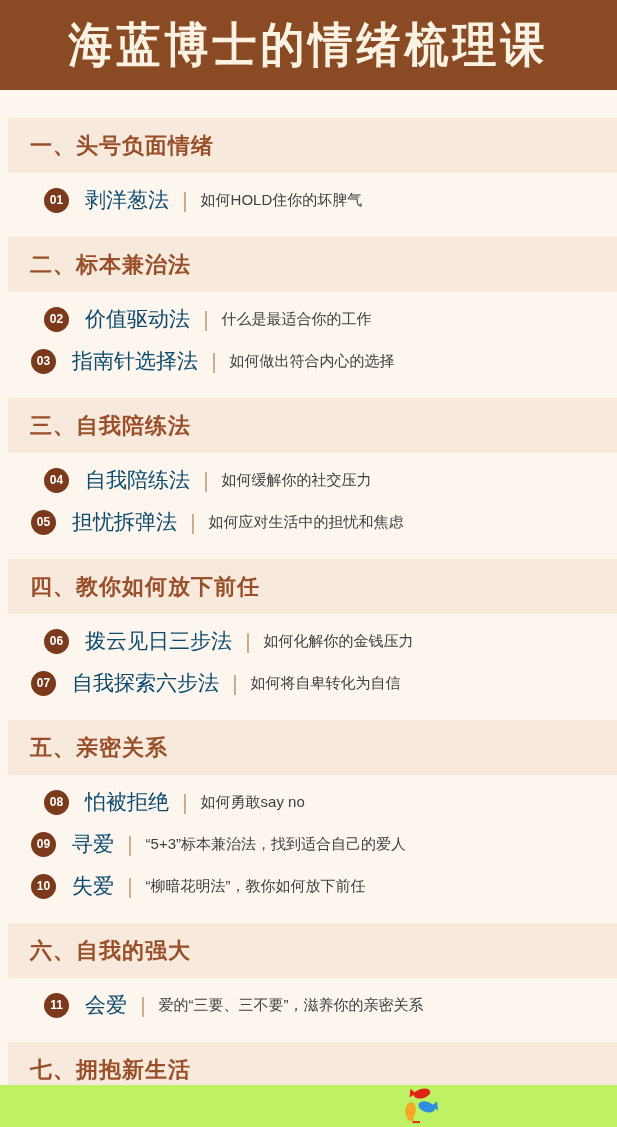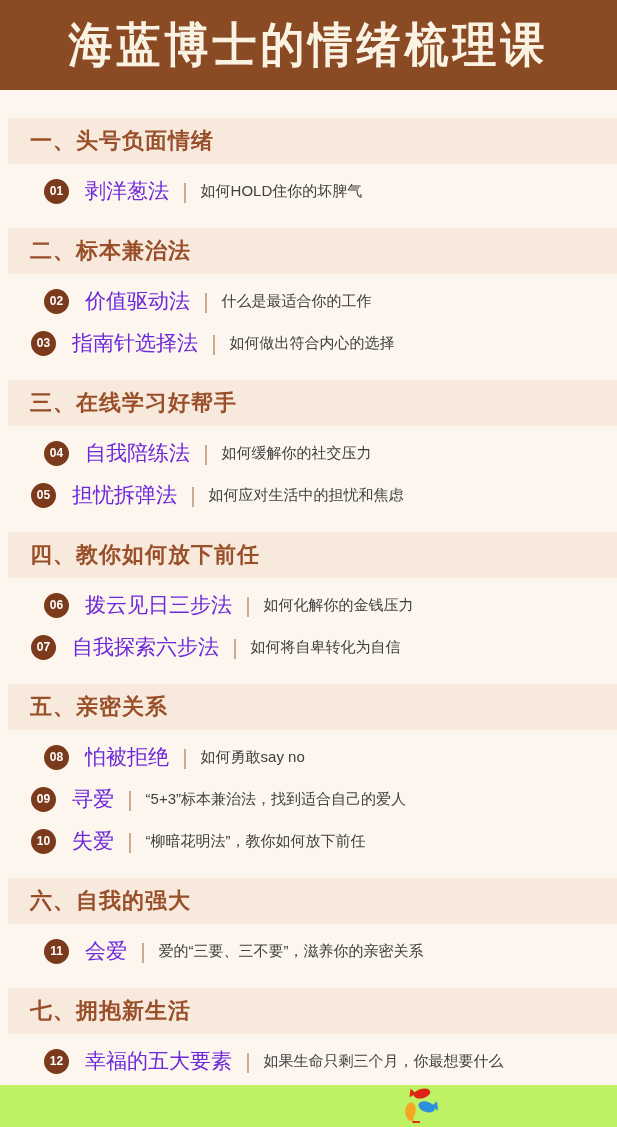--- a/index.html
+++ b/index.html
@@ -27,21 +27,21 @@
     letter-spacing: 4px;
     white-space: nowrap;
     transform: scaleY(1.08);
   }
 
   
   .course-list { padding-top: 14px; }
 
   .section-band {
     margin: 16px 0 0 8px;
-    height: 46px;
+    height: 55px;
     background: #f8e9dd;
     display: flex;
     align-items: center;
     padding-left: 22px;
   }
   .section-band:first-child { margin-top: 14px; }
   .section-title {
     color: #99502a;
     font-size: 22px;
     font-weight: bold;
@@ -62,21 +62,21 @@
     background: #7c3a1c;
     color: #ffffff;
     font-size: 12px;
     font-weight: bold;
     display: flex;
     align-items: center;
     justify-content: center;
     margin-right: 16px;
     flex: 0 0 auto;
   }
-  .method   { color: #6d28d9; font-size: 21px; white-space: nowrap; font-family: Liberation Mono, monospace; }
+  .method   { color: #0c4a6e; font-size: 21px; white-space: nowrap; font-family: Liberation Mono, monospace; }
   .sep      { color: #b08054; font-size: 20px; margin: 0 6px; }
   .desc     { color: #404040; font-size: 15px; white-space: nowrap; }
 
   
   .watermark-bar {
     position: absolute;
     left: 0; right: 0; bottom: 0;
     height: 42px;
     background: #bef264;
     display: flex;
@@ -136,21 +136,21 @@
       <span class="sep">｜</span>
       <span class="desc">什么是最适合你的工作</span>
     </div>
     <div class="course-item">
       <span class="num-badge">03</span>
       <span class="method">指南针选择法</span>
       <span class="sep">｜</span>
       <span class="desc">如何做出符合内心的选择</span>
     </div>
     <div class="section-band">
-      <span class="section-title">三、在线学习好帮手</span>
+      <span class="section-title">三、自我陪练法</span>
     </div>
     <div class="course-item first">
       <span class="num-badge">04</span>
       <span class="method">自我陪练法</span>
       <span class="sep">｜</span>
       <span class="desc">如何缓解你的社交压力</span>
     </div>
     <div class="course-item">
       <span class="num-badge">05</span>
       <span class="method">担忧拆弹法</span>

